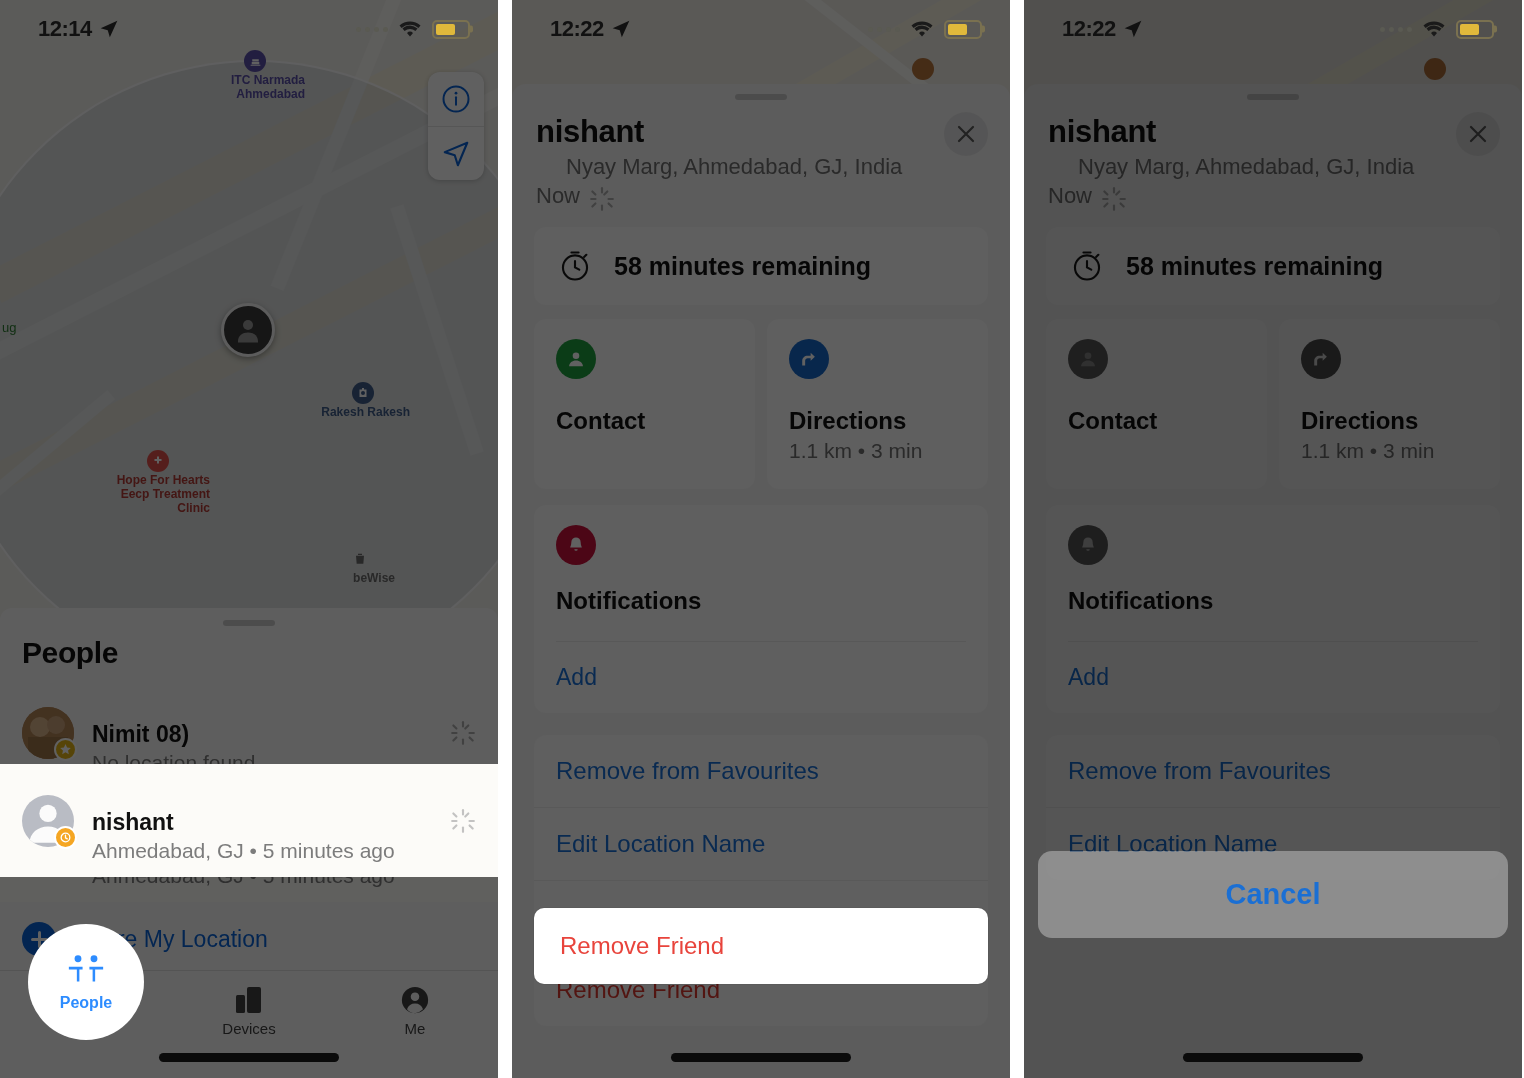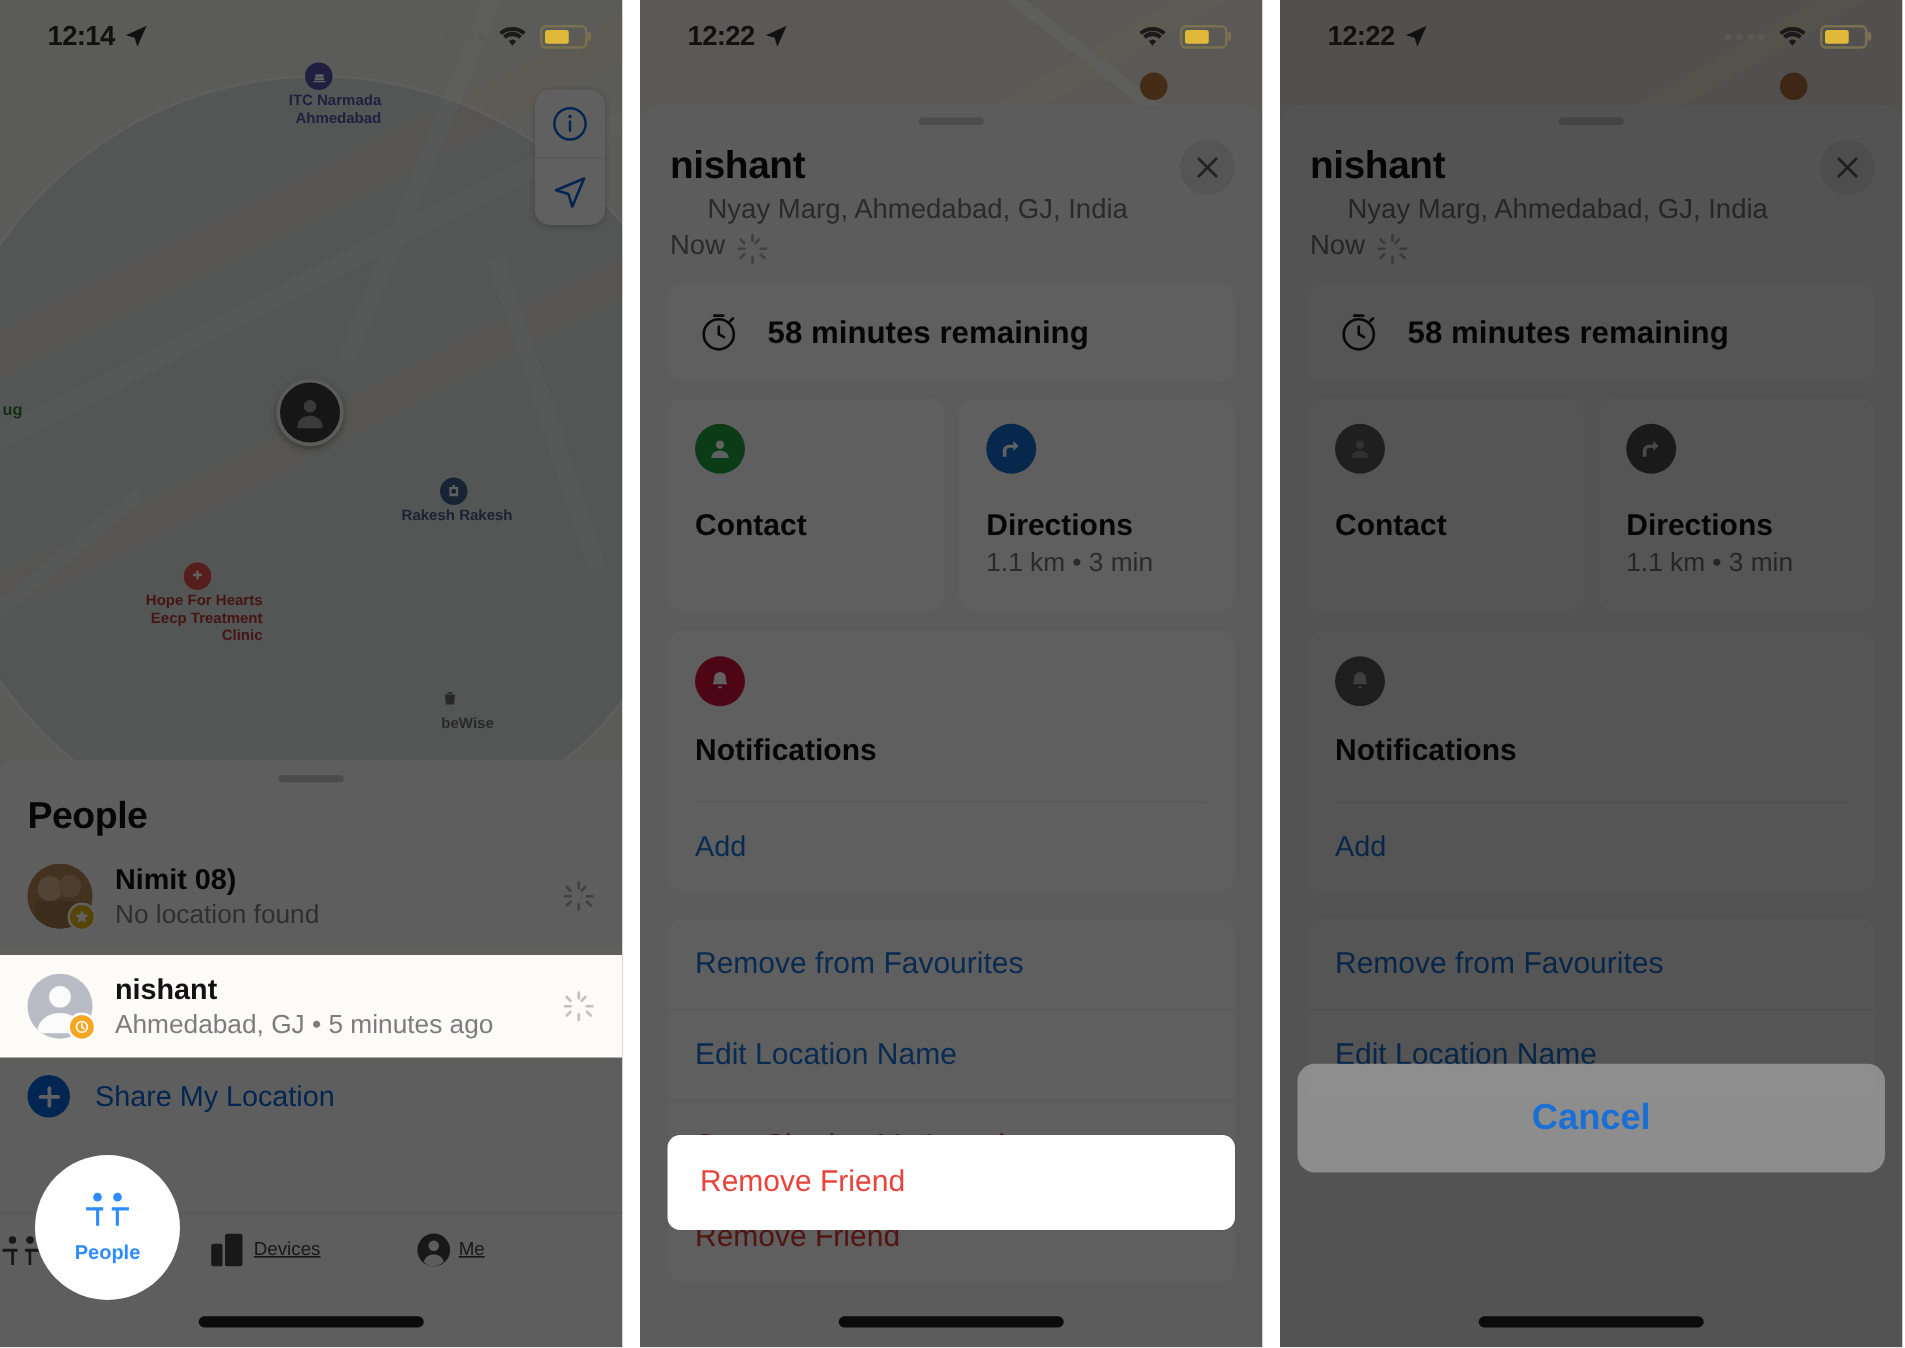--- a/index.html
+++ b/index.html
@@ -123,21 +123,21 @@
     overflow: hidden;
   }
   .avatar.photo { background: #b98a63; }
   .badge {
     position: absolute; right: -3px; bottom: -2px;
     width: 23px; height: 23px; border-radius: 50%;
     background: #f5a623; border: 2px solid #fff;
     display: flex; align-items: center; justify-content: center;
   }
   .badge.star { background: #e3b417; }
-  .p-texts { flex: 1 1 auto; min-width: 0; }
+  .p-texts { flex: 1 1 auto; min-width: 0; margin-top: 31px; }
   .p-name { font-size: 23px; font-weight: 700; color: #111; line-height: 1.25; }
   .p-sub { font-size: 21px; color: #7c7c7c; line-height: 1.3; }
   .spinner { width: 26px; height: 26px; flex: 0 0 26px; opacity: .8; }
 
   .share-row {
     display: flex; align-items: center; gap: 20px; padding: 20px 22px;
   }
   .plus-circle {
     width: 34px; height: 34px; border-radius: 50%; background: #0a63d6;
     display: flex; align-items: center; justify-content: center; flex: 0 0 34px;
@@ -150,21 +150,21 @@
   }
   .share-label { font-size: 23px; color: #0a63d6; font-weight: 400; }
 
   
   .tabbar {
     position: absolute; left: 0; right: 0; bottom: 0; height: 108px;
     background: #f8f8f8; border-top: 1px solid #dedede;
     display: flex; align-items: flex-start; padding-top: 12px;
     z-index: 26;
   }
-  .tab { flex: 1 1 0; display: flex; flex-direction: row; align-items: center; gap: 5px; text-decoration: underline; }
+  .tab { flex: 1 1 0; display: flex; flex-direction: column; align-items: center; gap: 5px; }
   .tab-ico { height: 32px; display: flex; align-items: flex-end; }
   .tab-lbl { font-size: 15px; color: #3f3f3f; font-weight: 500; }
   .tab.active .tab-lbl { color: #2d8cff; }
   .spotlight {
     position: absolute; left: 28px; bottom: 38px;
     width: 116px; height: 116px; border-radius: 50%;
     background: #ffffff; z-index: 80;
     display: flex; flex-direction: column; align-items: center; justify-content: center; gap: 5px;
   }
   .home-indicator {
@@ -293,21 +293,21 @@
 
       <div class="poi" style="left:325px; top:548px; width:70px;">
         <div class="dot" style="background:transparent;">
           <svg width="16" height="16" viewBox="0 0 24 24" fill="#6a6a6a">
               <path d="M6 7h12l-1 12H7L6 7zm3-3h6v2H9V4z"></path>
             </svg>
         </div>
         <div class="lbl" style="color:#6a6a6a;">beWise</div>
       </div>
 
-      <div class="lbl" style="position:absolute; left:2px; top:320px; font-size:13px; font-weight:700; color:#2e7d32;">ug</div>
+      <div class="lbl" style="position:absolute; left:2px; top:320px; font-size:13px; font-weight:400; color:#2e7d32;">ug</div>
 
       <div class="map-pin-avatar" style="left:221px; top:303px;">
         <svg width="30" height="30" viewBox="0 0 24 24" fill="#9a9a9a">
             <circle cx="12" cy="8" r="4"></circle>
             <path d="M4 21c0-4.4 3.6-7 8-7s8 2.6 8 7v1H4v-1z"></path>
           </svg>
       </div>
 
       <div class="map-btns">
         <div class="map-btn">

